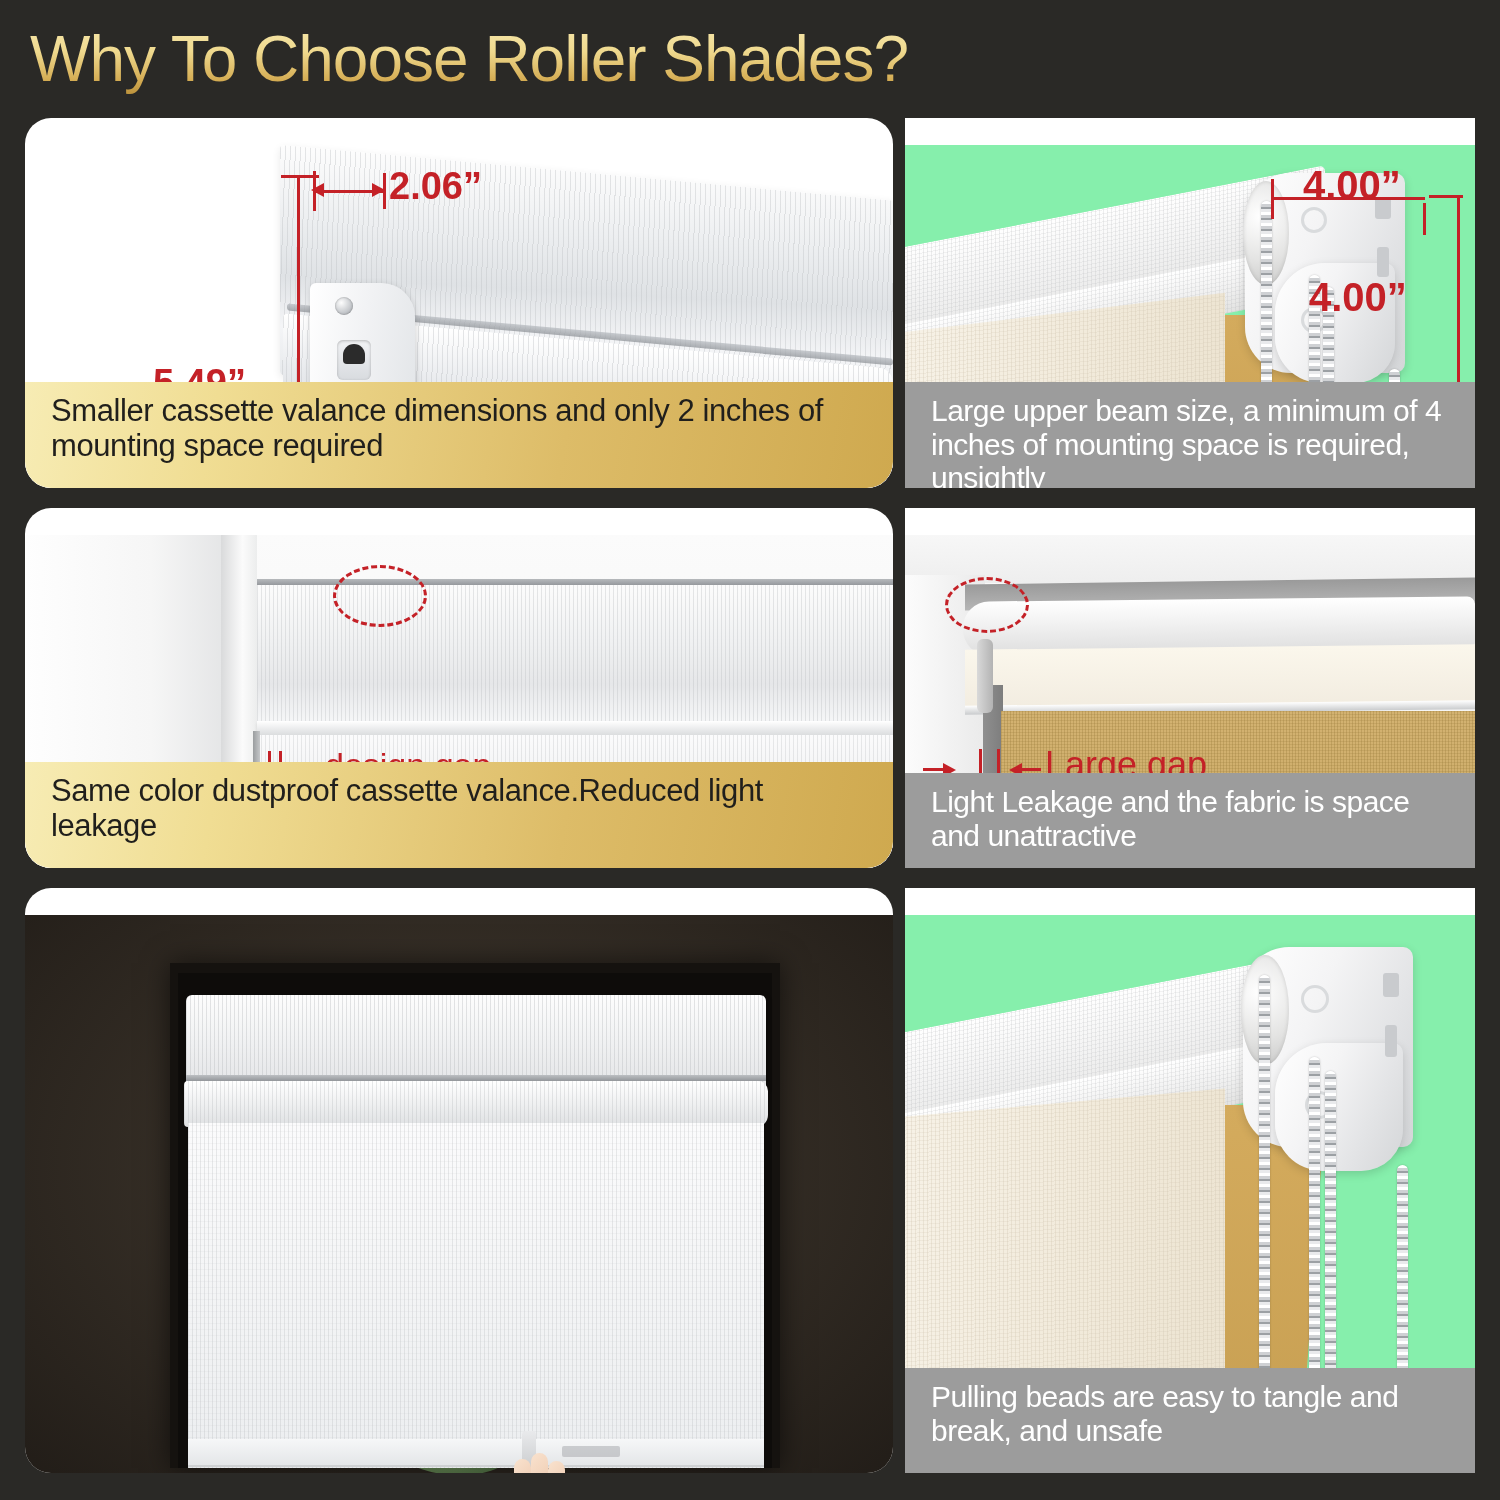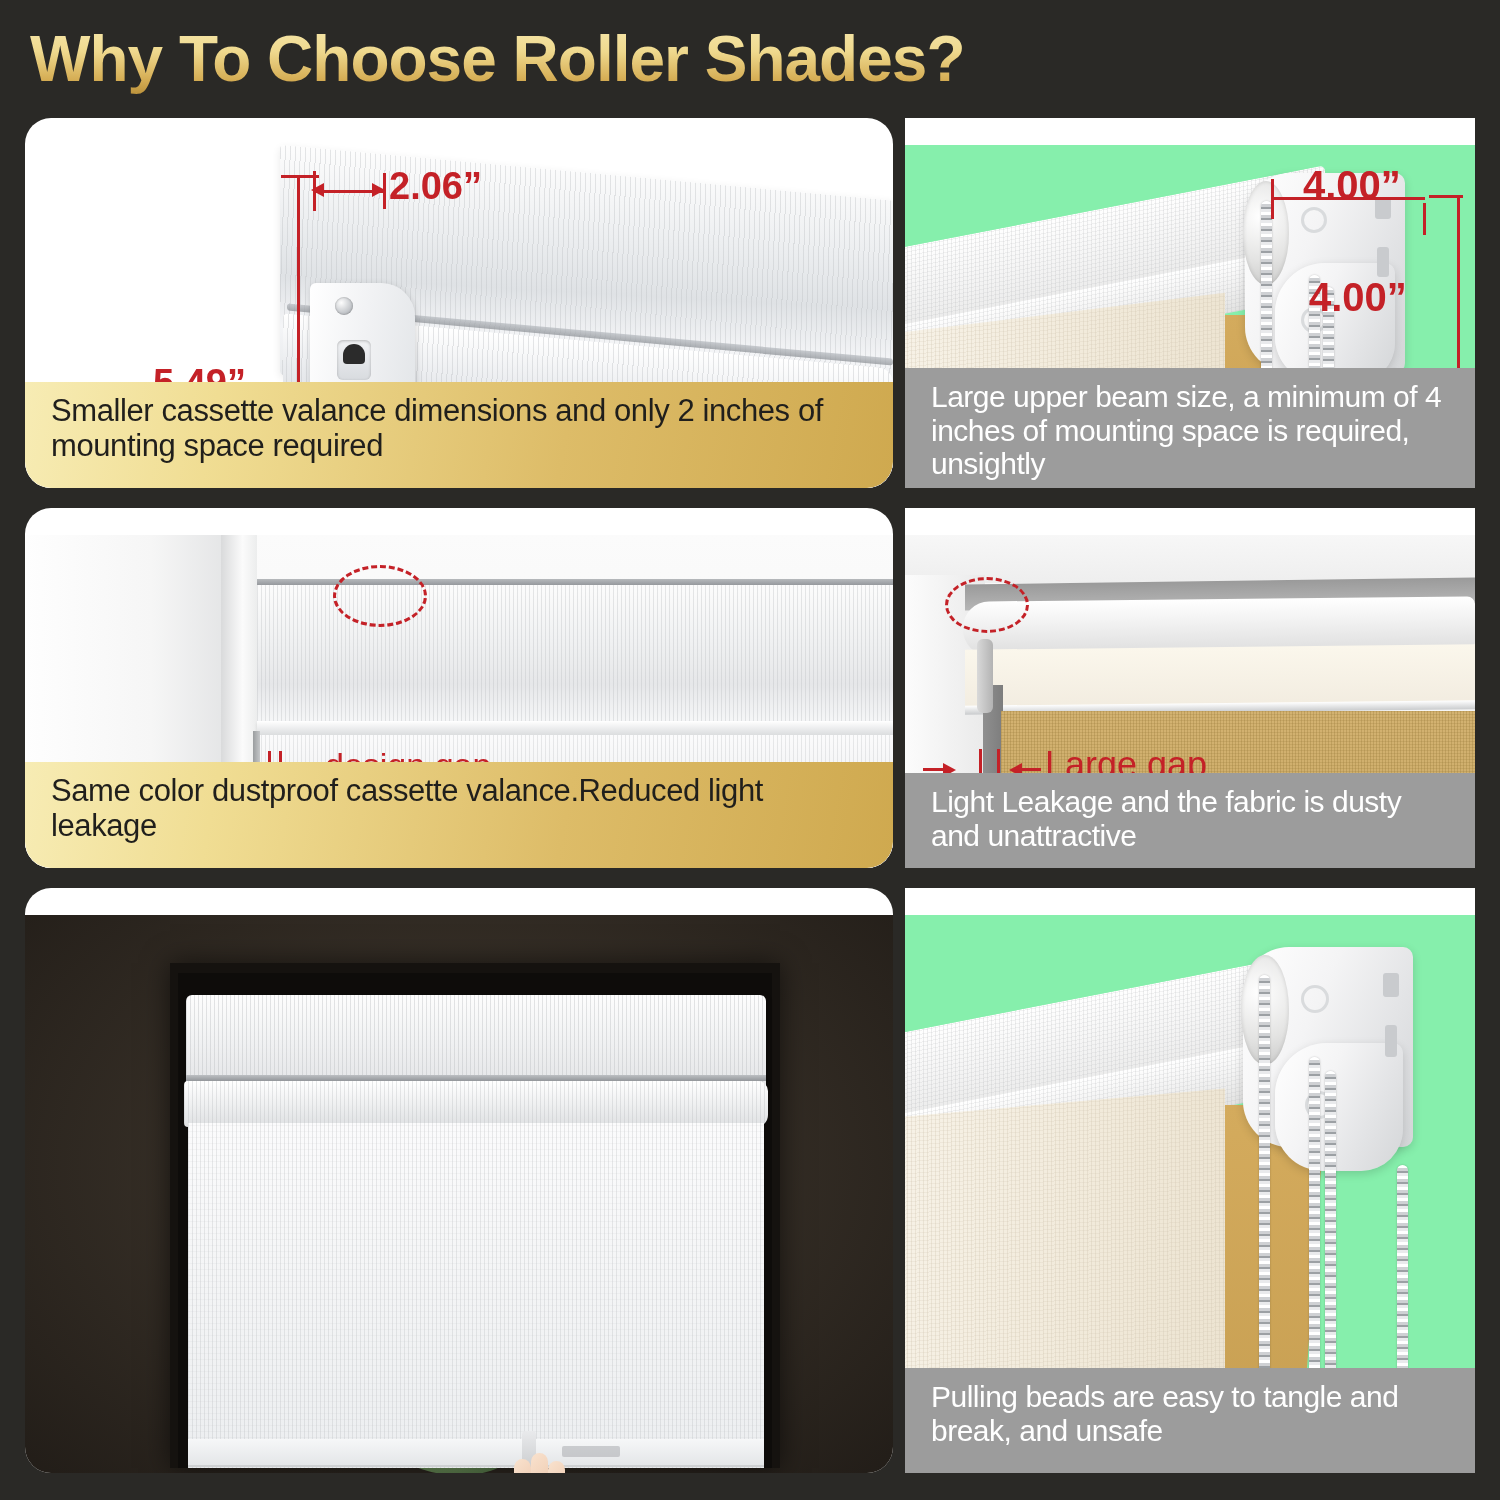--- a/index.html
+++ b/index.html
@@ -10,21 +10,21 @@
     font-family: "Liberation Sans", sans-serif;
     overflow: hidden;
     position: relative;
   }
 
   
   .title {
     position: absolute;
     left: 30px; top: 22px;
     font-size: 64px;
-    font-weight: bold;
+    font-weight: normal;
     letter-spacing: -1px;
     background: linear-gradient(180deg, #f6e7ae 0%, #efd98e 40%, #d5ad54 78%, #b98f39 100%);
     -webkit-background-clip: text;
     background-clip: text;
     color: transparent;
     -webkit-text-fill-color: transparent;
     white-space: nowrap;
   }
 
   
@@ -60,21 +60,21 @@
     font-size: 31px;
     letter-spacing: -0.4px;
   }
   .caption.gray {
     background: #9c9c9c;
     color: #ffffff;
     font-size: 30px;
     letter-spacing: -0.5px;
   }
   .p1 .caption { height: 106px; }
-  .p2 .caption { height: 120px; }
+  .p2 .caption { height: 106px; }
   .p3 .caption { height: 106px; }
   .p4 .caption { height: 95px; }
   .p5 .caption { height: 106px; }
   .p6 .caption { height: 105px; }
 
   
   .p1 .photo { background: #ffffff; }
   .valance-body {
     position: absolute; left: 255px; top: 28px; width: 620px; height: 230px;
     background:
@@ -464,21 +464,21 @@
       <div class="dash-circle" style="left:40px; top:42px; width:84px; height:56px;"></div>
 
       <div class="arrow-r" style="left:38px; top:228px;"></div>
       <div class="dim-line dim-h" style="left:18px; top:233px; width:24px;"></div>
       <div class="dim-tick" style="left:74px; top:214px; height:36px;"></div>
       <div class="dim-tick" style="left:92px; top:214px; height:36px;"></div>
       <div class="arrow-l" style="left:104px; top:228px;"></div>
       <div class="dim-line dim-h" style="left:116px; top:233px; width:20px;"></div>
       <div class="dim-label" style="left:140px; top:209px; font-size:36px; font-weight:normal;">Large gap</div>
     </div>
-    <div class="caption gray">Light Leakage and the fabric is dusty and unattractive</div>
+    <div class="caption gray">Light Leakage and the fabric is space and unattractive</div>
   </div>
 
   <div class="panel good p5">
     <div class="photo">
       <div class="room-window">
         <div class="win-reveal"></div>
         <div class="win-glass">
           <div class="tree" style="left:6%;  top:24%; width:30%; height:62%;"></div>
           <div class="tree" style="left:52%; top:14%; width:44%; height:82%;"></div>
           <div class="tree" style="left:30%; top:52%; width:30%; height:52%;"></div>

